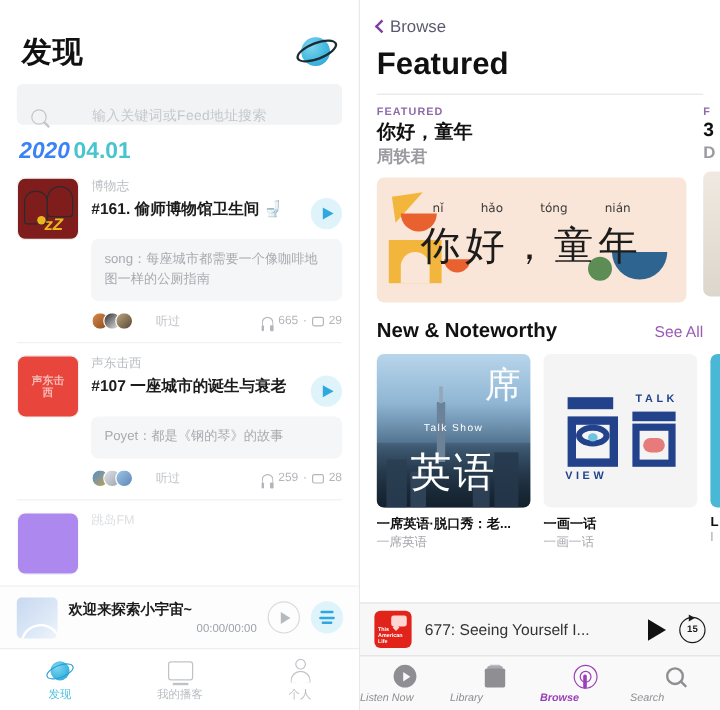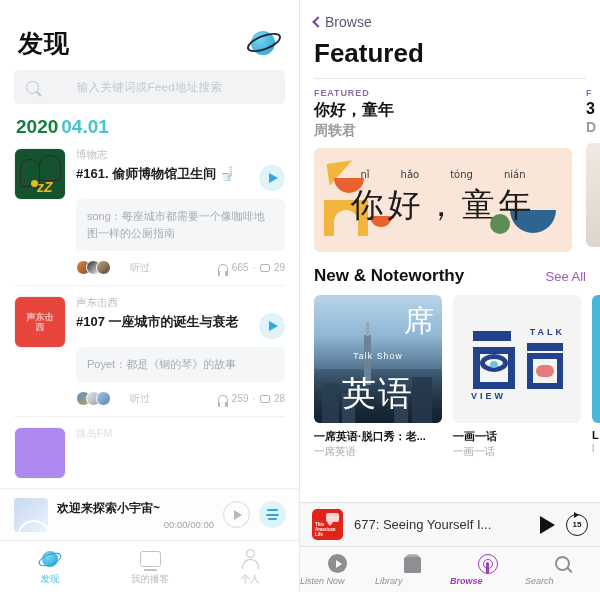--- a/index.html
+++ b/index.html
@@ -27,44 +27,44 @@
     border-radius: 50%;
     background: radial-gradient(circle at 35% 32%, #7fd6ee 0%, #43b8e0 55%, #2a9fd0 100%);
   }
   .planet-icon .ring {
     position: absolute; left: -1px; top: 9px; width: 36px; height: 15px;
     border: 2.2px solid #1c2b36; border-radius: 50%;
     transform: rotate(-21deg); background: transparent;
   }
   .l-search {
     margin: 4px 14px 0 14px; height: 34px; background: #f2f3f5;
-    border-radius: 5px; display: flex; align-items: center; padding: 0 12px;
+    border-radius: 5px; display: flex; align-items: flex-end; padding: 0 12px;
   }
   .l-search .mag {
     width: 13px; height: 13px; border: 1.6px solid #c2c6cb; border-radius: 50%;
     position: relative; flex: none;
   }
   .l-search .mag::after {
     content: ""; position: absolute; right: -4px; bottom: -2px;
     width: 6px; height: 1.6px; background: #c2c6cb; transform: rotate(45deg);
   }
   .l-search .ph {
     flex: 1; text-align: center; font-size: 11.5px; color: #c3c7cc;
     margin-right: 13px; letter-spacing: .3px;
   }
   .l-date { padding: 12px 16px 6px 16px; font-size: 19px; font-weight: 600; }
-  .l-date .y { color: #15803d; }
+  .l-date .y { color: #3b82f6; font-style: italic; }
   .l-date .d { color: #48c4ce; margin-left: 3px; }
 
   .ep-card { padding: 4px 14px 0 14px; display: flex; gap: 10px; }
   .ep-thumb {
     width: 52px; height: 52px; border-radius: 7px; flex: none;
     overflow: hidden; position: relative; border: 1px solid #efefef;
   }
-  .thumb-bowu { background: #14532d; }
+  .thumb-bowu { background: #7f1d1d; }
   .thumb-bowu .hand1 {
     position: absolute; left: 5px; top: 10px; width: 20px; height: 28px;
     border: 1.6px solid #2b2b2b; border-radius: 9px 9px 2px 2px;
   }
   .thumb-bowu .hand2 {
     position: absolute; left: 24px; top: 6px; width: 22px; height: 26px;
     border: 1.6px solid #2b2b2b; border-radius: 11px 11px 3px 3px;
   }
   .thumb-bowu .zz {
     position: absolute; left: 22px; top: 30px; font-size: 14px;

